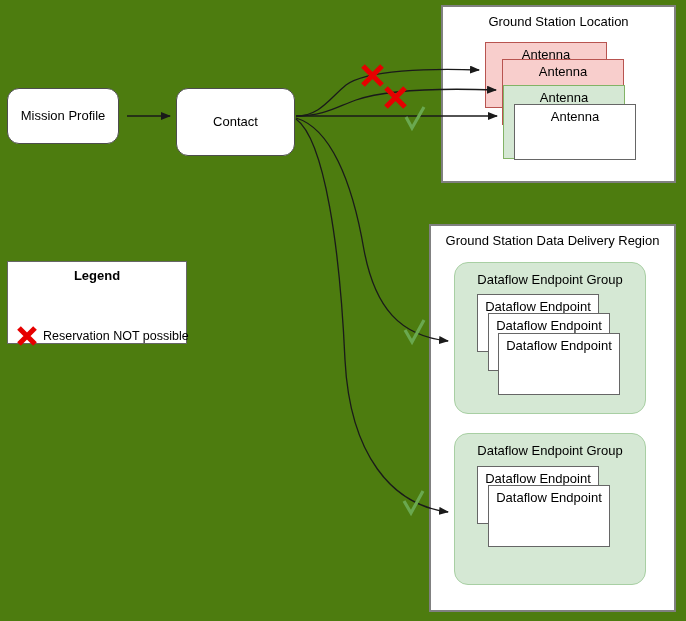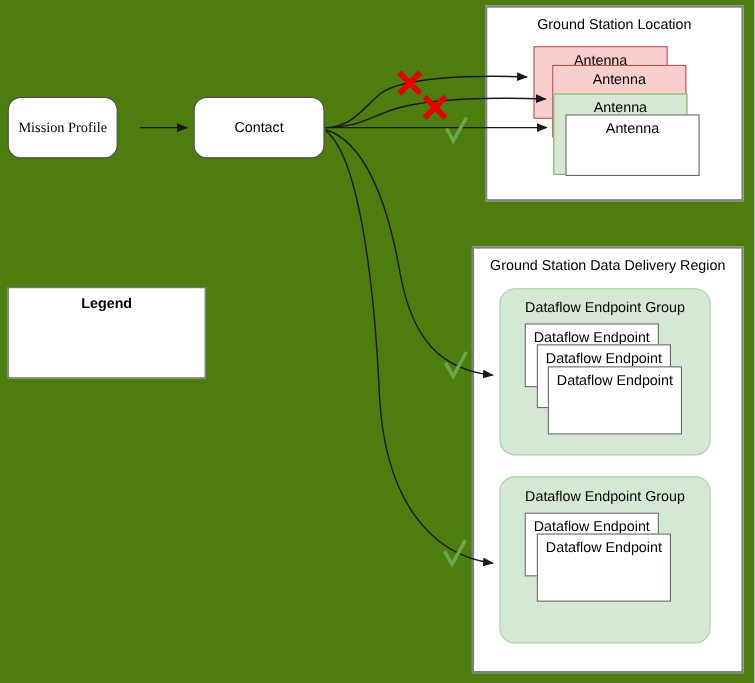--- a/index.html
+++ b/index.html
@@ -112,30 +112,36 @@
   <div class="node card red" style="left:502px; top:59px; width:122px; height:66px;">
     <span>Antenna</span>
   </div>
   <div class="node card green" style="left:503px; top:85px; width:122px; height:74px;">
     <span>Antenna</span>
   </div>
   <div class="node card" style="left:514px; top:104px; width:122px; height:56px;">
     <span>Antenna</span>
   </div>
 
-  <div class="node proc" style="left:7px; top:88px; width:100px; height:56px;font-family:Liberation Serif, serif;">
+  <div class="node proc" style="left:7px; top:88px; width:112px; height:56px;">
     <span>Mission Profile</span>
   </div>
 
-  <div class="node proc" style="left:176px; top:88px; width:119px; height:56px;">
+  <div class="node proc" style="left:176px; top:88px; width:119px; height:68px;">
     <span>Contact</span>
   </div>
 
   <div class="node legend-box" style="left:7px; top:261px; width:180px; height:83px;">
     <span class="legend-title">Legend</span>
+  </div>
+  <div class="legend-row" style="left:15px; top:325px;">
+    <svg width="26" height="22" viewBox="0 0 26 22">
+      <path class="mark-x" d="M4,3 L20,19 M20,3 L4,19"></path>
+    </svg>
+    <span class="lbl">Reservation NOT possible</span>
   </div>
 
   <div class="node container-box" style="left:429px; top:224px; width:247px; height:388px;">
     <span>Ground Station Data Delivery Region</span>
   </div>
 
   <div class="node group" style="left:454px; top:262px; width:192px; height:152px;">
     <span>Dataflow Endpoint Group</span>
   </div>
   <div class="node card" style="left:477px; top:294px; width:122px; height:58px;">

